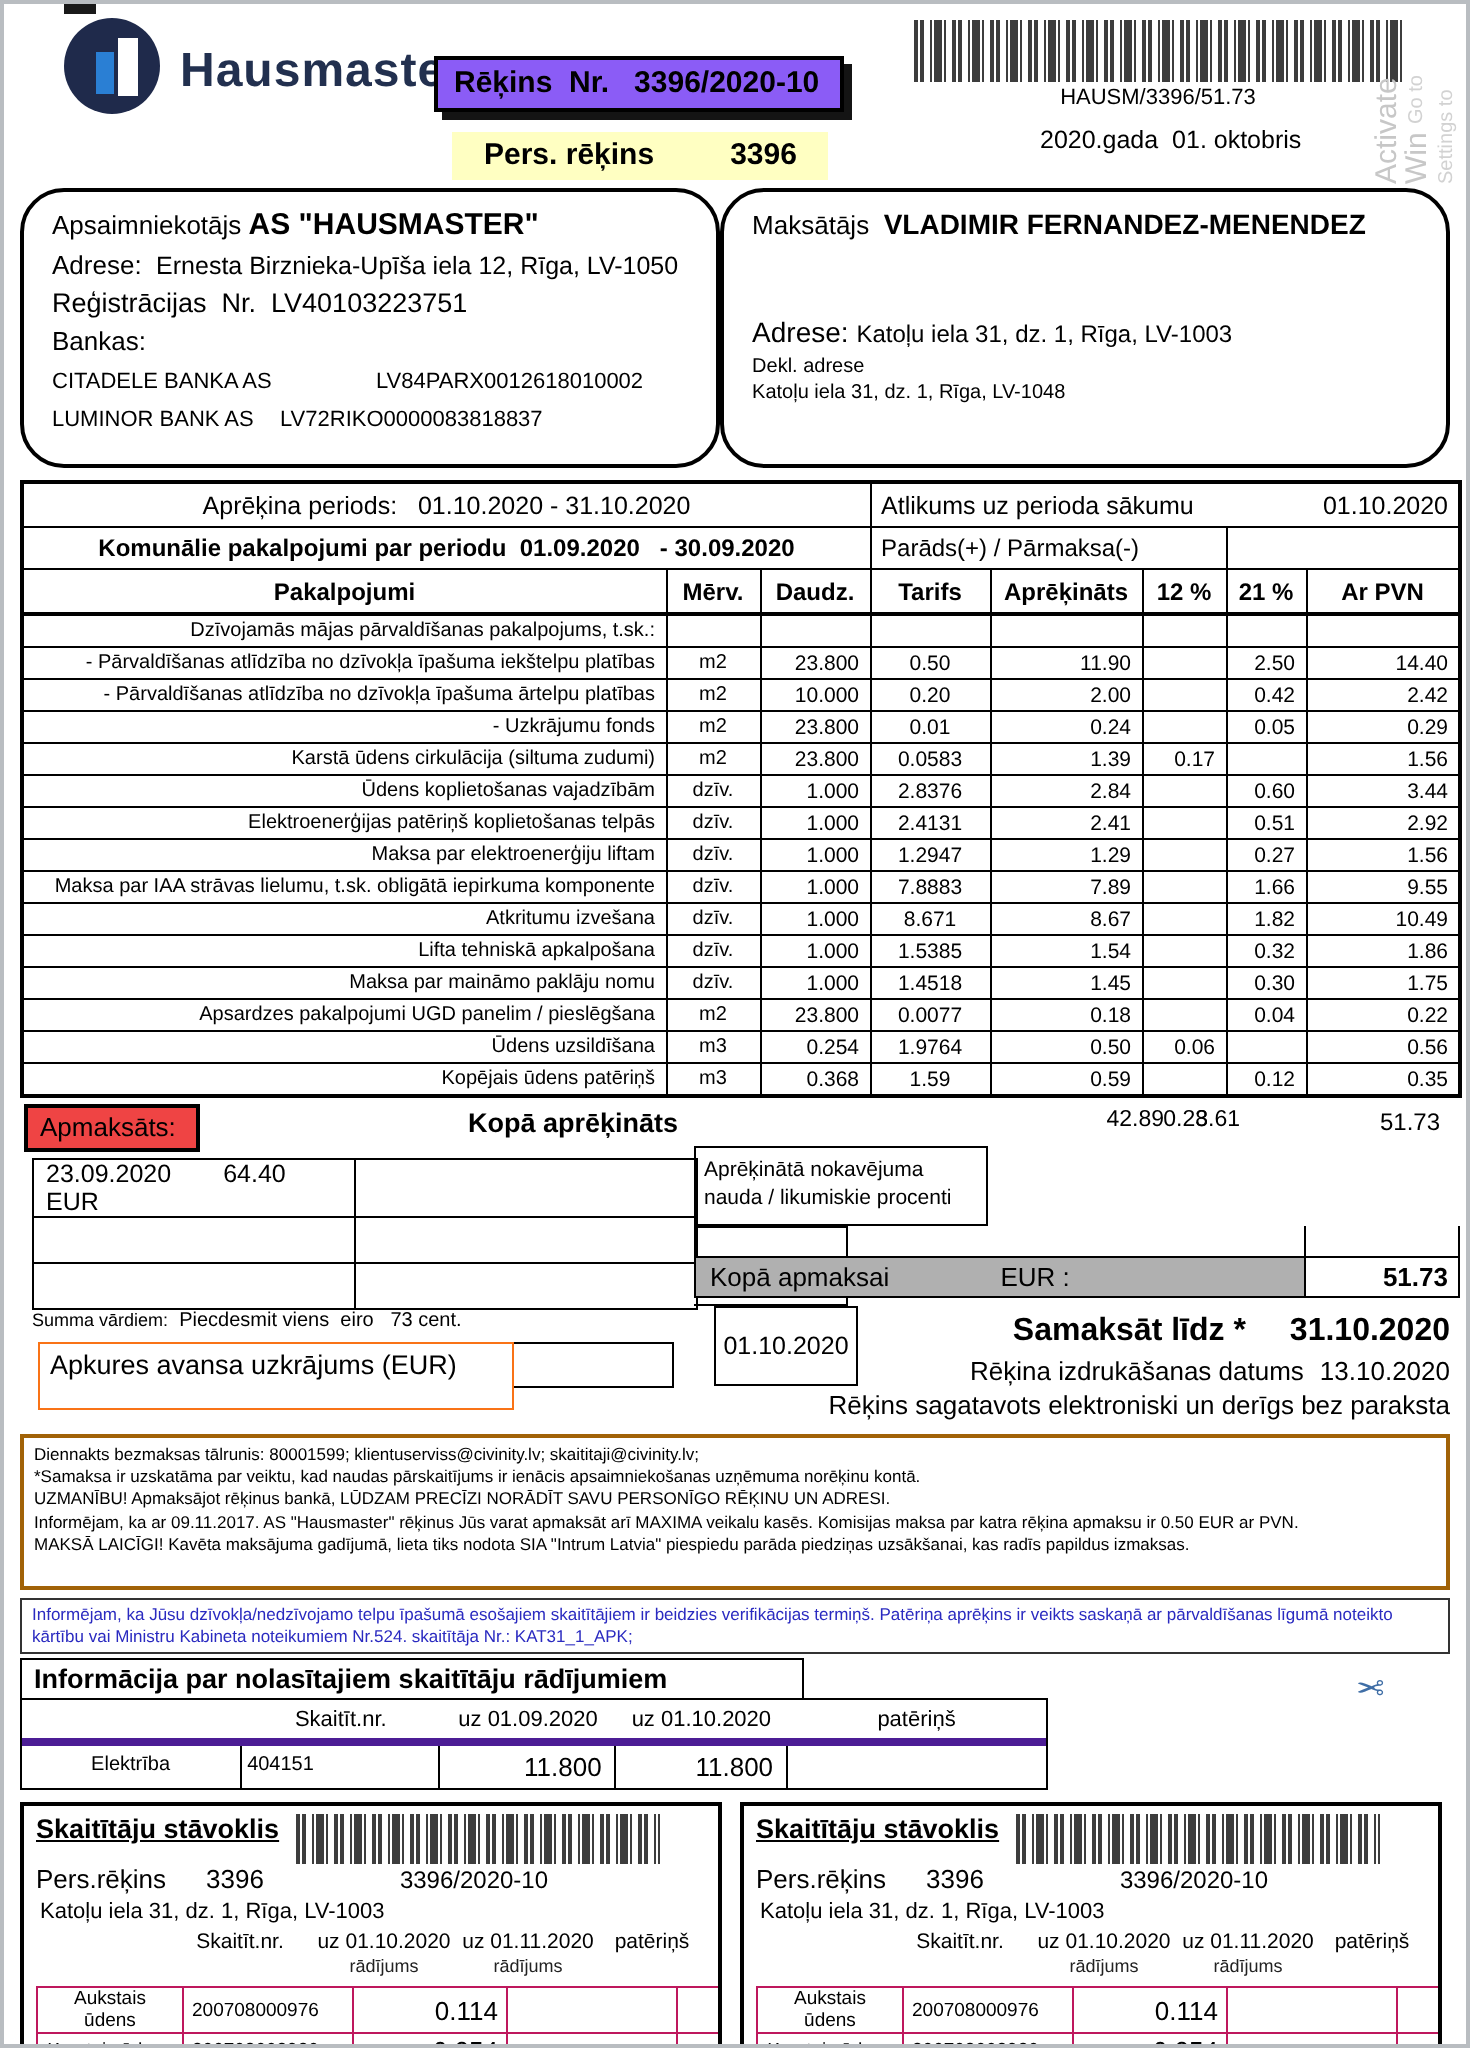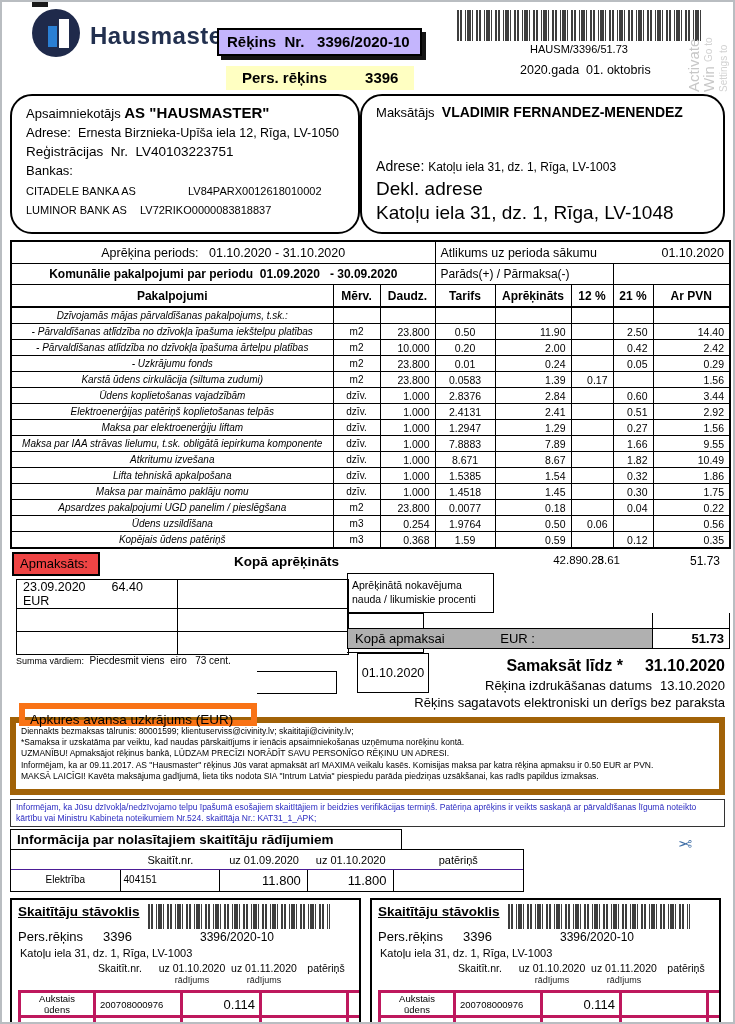--- a/index.html
+++ b/index.html
@@ -6,21 +6,21 @@
   body{width:735px;height:1024px;font-family:"Liberation Sans",sans-serif;color:#000;position:relative;}
   .page{position:relative;width:735px;height:1024px;box-sizing:border-box;border:2px solid #b9bdc1;overflow:hidden;background:#fff;}
   .pre{white-space:pre;}
   
   .hdr{position:relative;height:90px;}
   .scan-mark{position:absolute;left:30px;top:0;width:16px;height:5px;background:#1a1a1a;}
   .logo-circle{position:absolute;left:30px;top:7px;width:48px;height:48px;border-radius:50%;background:#1f2a4b;}
   .logo-bar-blue{position:absolute;left:16px;top:17px;width:9px;height:21px;background:#2a7fd4;}
   .logo-bar-white{position:absolute;left:27px;top:10px;width:10px;height:29px;background:#fff;}
   .brand{position:absolute;left:88px;top:20px;font-size:24px;font-weight:bold;color:#22304f;letter-spacing:.5px;}
-  .invoice-box{position:absolute;left:215px;top:26px;border:2px solid #000;background:#c4b5fd;box-shadow:4px 4px 0 #141414;padding:3px 10px 4px 8px;font-size:15px;font-weight:bold;}
+  .invoice-box{position:absolute;left:215px;top:26px;border:2px solid #000;background:#8b5cf6;box-shadow:4px 4px 0 #141414;padding:3px 10px 4px 8px;font-size:15px;font-weight:bold;}
   .pers-box{position:absolute;left:224px;top:64px;background:#ffffc2;padding:3px 16px 4px 16px;font-size:15px;font-weight:bold;}
   .pers-box .num{margin-left:38px;}
   .barcode{background:repeating-linear-gradient(90deg,#3d3d3d 0 2px,#fff 2px 3px,#3d3d3d 3px 5px,#fff 5px 8px,#3d3d3d 8px 9px,#fff 9px 10px,#3d3d3d 10px 14px,#fff 14px 15px,#3d3d3d 15px 16px,#fff 16px 19px);}
   .bc-top{position:absolute;left:455px;top:8px;width:244px;height:31px;}
   .bc-top-text{position:absolute;left:455px;top:41px;width:244px;text-align:center;font-size:11px;}
   .hdr-date{position:absolute;left:518px;top:61px;font-size:12.5px;}
   .watermark{position:absolute;right:2px;top:8px;writing-mode:vertical-rl;transform:rotate(180deg);color:#c7c7c7;font-size:15px;line-height:1.0;text-align:left;}
   .watermark .wm2{font-size:10px;color:#d2d2d2;}
   
   .addr-row{display:flex;margin:2px 8px 0 8px;gap:0;}
@@ -29,30 +29,30 @@
   .addr-right{width:367px;margin-left:0;}
   .a-line{margin-bottom:4px;font-size:13px;}
   .a-name{font-size:15px;font-weight:bold;}
   .a-val{font-size:12.5px;}
   .reg-line{font-size:13.5px;margin-bottom:4px;}
   .bank-row{display:flex;font-size:11px;margin-top:7px;}
   .bank-row:nth-of-type(1) .bank-name{width:162px;}
   .bank-rows .bank-row:nth-child(2) .bank-name{width:114px;}
   .payer-name{font-size:14px;font-weight:bold;}
   .gap34{height:34px;}
-  .decl{font-size:19px;margin-top:2px;}
+  .decl{font-size:10px;margin-top:2px;}
   
   table.services{border-collapse:collapse;table-layout:fixed;width:719px;margin:6px 8px 0 8px;border:2px solid #000;}
   .services td,.services th{border:1px solid #000;padding:0 5px;overflow:hidden;}
   .services tr.rowA td{height:21px;font-size:12.5px;font-weight:normal;margin-left:23px;}
   .services tr.rowB td{height:20px;font-size:12px;}
   .services tr.rowB td.bld{font-weight:bold;text-align:center;}
   .services tr.cols th{height:21px;font-size:12px;text-align:center;border-bottom:2px solid #000;}
   .services tr.data td{height:15px;}
-  .c-name{font-size:10px;text-align:center;font-style:italic;}
+  .c-name{font-size:10px;text-align:right;}
   .c-unit{font-size:10px;text-align:center;}
   .c-num{font-size:10.5px;text-align:right;}
   .c-mid{font-size:10.5px;text-align:center;}
   .flexsplit{display:flex;justify-content:space-between;align-items:center;}
   
   .totals{position:relative;height:22px;margin-top:2px;}
   .paid-box{position:absolute;left:10px;top:1px;border:2px solid #000;padding:2px 10px 3px 6px;font-size:13px;background:#ef4444;}
   .kopap{position:absolute;left:232px;top:3px;font-size:13.5px;font-weight:bold;}
   .tot-n{position:absolute;top:3px;font-size:11.5px;text-align:right;}
   .tn1{left:480px;width:100px;} .tn2{left:525px;width:77px;} .tn3{left:540px;width:78px;} .tn4{left:630px;width:88px;font-size:12px;}
@@ -72,39 +72,39 @@
   .pay-total{position:absolute;left:345px;top:55px;display:flex;}
   .pt-label{box-sizing:border-box;border:1px solid #000;width:306px;height:21px;background:#b0b0b0;font-size:13px;line-height:19px;padding-left:7px;}
   .pt-label .eur{margin-left:52px;}
   .pt-val{box-sizing:border-box;border:1px solid #000;border-left:none;width:77px;height:21px;font-size:13px;font-weight:bold;text-align:right;padding-right:5px;line-height:19px;}
   
   .words-sec{position:relative;height:62px;margin-top:2px;}
   .words-line{position:absolute;left:14px;top:2px;font-size:10px;}
   .words-line .wl{font-size:9px;}
   .heat-row{position:absolute;left:17px;display:flex;}
   .hr1{top:18px;} .hr2{top:40px;}
-  .heat-label{box-sizing:border-box;border:6px solid #f97316;width:238px;height:23px;font-size:13.5px;line-height:21px;padding-left:5px;margin-top:32px;}
+  .heat-label{box-sizing:border-box;border:1px solid #f97316;width:238px;height:34px;font-size:13.5px;line-height:21px;padding-left:5px;}
   .heat-val{box-sizing:border-box;border:1px solid #000;border-left:none;width:80px;height:23px;}
   .due-block{position:absolute;right:8px;top:4px;text-align:right;}
   .due1{font-size:16px;font-weight:bold;}
   .due1 .dd{margin-left:22px;}
   .due2{font-size:13px;margin-top:3px;}
   .due2 .dd{margin-left:8px;}
   .due3{font-size:13px;margin-top:2px;}
   
-  .notes-box{box-sizing:border-box;margin:2px 8px 0 8px;border:6px solid #a16207;height:78px;padding:3px 5px;}
+  .notes-box{box-sizing:border-box;margin:2px 8px 0 8px;border:2px solid #a16207;height:78px;padding:3px 5px;}
   .notes-box div{font-size:8.5px;line-height:1.32;}
   .blue-box{box-sizing:border-box;margin:4px 8px 0 8px;border:1px solid #333;padding:2px 5px;height:28px;}
   .blue-box span{font-size:8.5px;line-height:1.3;color:#2a2ac0;display:block;}
   
   .ri-title{box-sizing:border-box;margin:2px 0 0 8px;border:1px solid #000;width:392px;padding:2px 6px;font-size:13.5px;font-weight:bold;position:relative;z-index:2;background:#fff;}
   .ri-wrap{box-sizing:border-box;margin:-1px 0 0 8px;border:1px solid #000;width:514px;position:relative;z-index:1;}
   .ri-hdr{display:flex;height:19px;align-items:center;font-size:11px;}
   .ri-hdr div{text-align:center;}
-  .ri-row{display:flex;height:21px;border-top:1px solid #4c1d95;align-items:stretch;}
+  .ri-row{display:flex;height:21px;border-top:4px solid #4c1d95;align-items:stretch;}
   .ri-row > div{border-right:1px solid #000;box-sizing:border-box;}
   .ri-row > div:last-child{border-right:none;}
   .ric1{width:110px;} .ric2{width:100px;} .ric3{width:88px;} .ric4{width:86px;} .ric5{width:130px;}
   .ri-row .ric1{font-size:10px;text-align:center;line-height:20px;}
   .ri-row .ric2{font-size:10px;text-align:left;line-height:20px;padding-left:3px;}
   .ri-row .ric3,.ri-row .ric4{font-size:13px;text-align:right;padding-right:6px;line-height:21px;}
   
   .scissors{position:absolute;left:676px;top:832px;font-size:17px;color:#3f6ea6;transform:scaleX(-1);}
   
   .slips{display:flex;margin:6px 12px 0 8px;justify-content:space-between;}
@@ -114,21 +114,21 @@
   .slip-bc{width:182px;height:25px;margin-left:8px;}
   .slip-pers{display:flex;font-size:13px;margin-top:0px;align-items:baseline;}
   .slip-pers .pnum{margin-left:20px;}
   .slip-pers .pinv{margin-left:68px;font-size:12px;}
   .slip-addr{font-size:11px;margin-top:3px;padding-left:2px;}
   .slip-hdr{display:flex;font-size:10.5px;margin-top:3px;text-align:center;}
   .slip-hdr2{display:flex;font-size:9px;margin-top:1px;text-align:center;color:#222;}
   .sc1{width:64px;} .sc2{width:76px;} .sc3{width:68px;} .sc4{width:76px;} .sc5{width:48px;}
   .slip-hdr div,.slip-hdr2 div{white-space:nowrap;}
   table.slip-tbl{border-collapse:collapse;table-layout:fixed;width:332px;margin-top:5px;}
-  .slip-tbl td{border:3px solid #be185d;height:17px;padding:0 4px;overflow:hidden;}
+  .slip-tbl td{border:1px solid #be185d;height:17px;padding:0 4px;overflow:hidden;}
   .s-name{font-size:9.5px;text-align:center;width:64px;}
   .s-meter{font-size:9.5px;text-align:left;width:76px;}
   .s-val{font-size:13px;text-align:right;width:68px;}
   .s-r2{width:76px;} .s-cons{width:48px;}
 </style>
 </head>
 <body>
 
 <div class="page">
 

